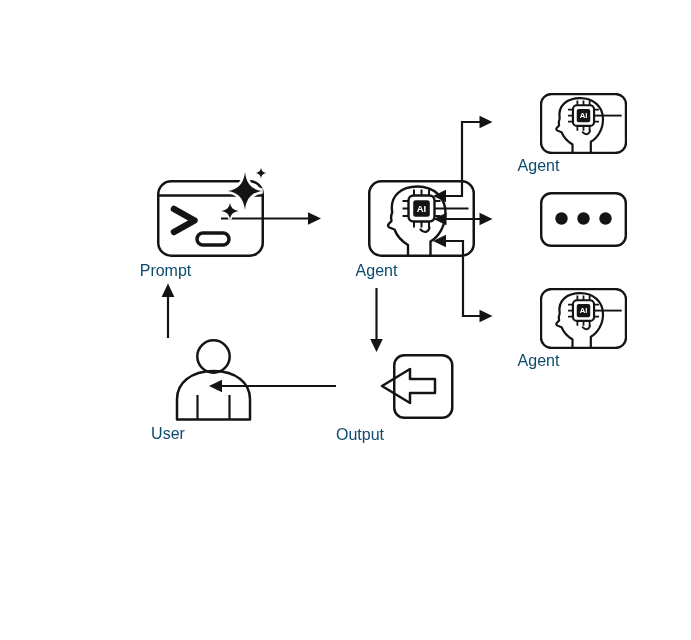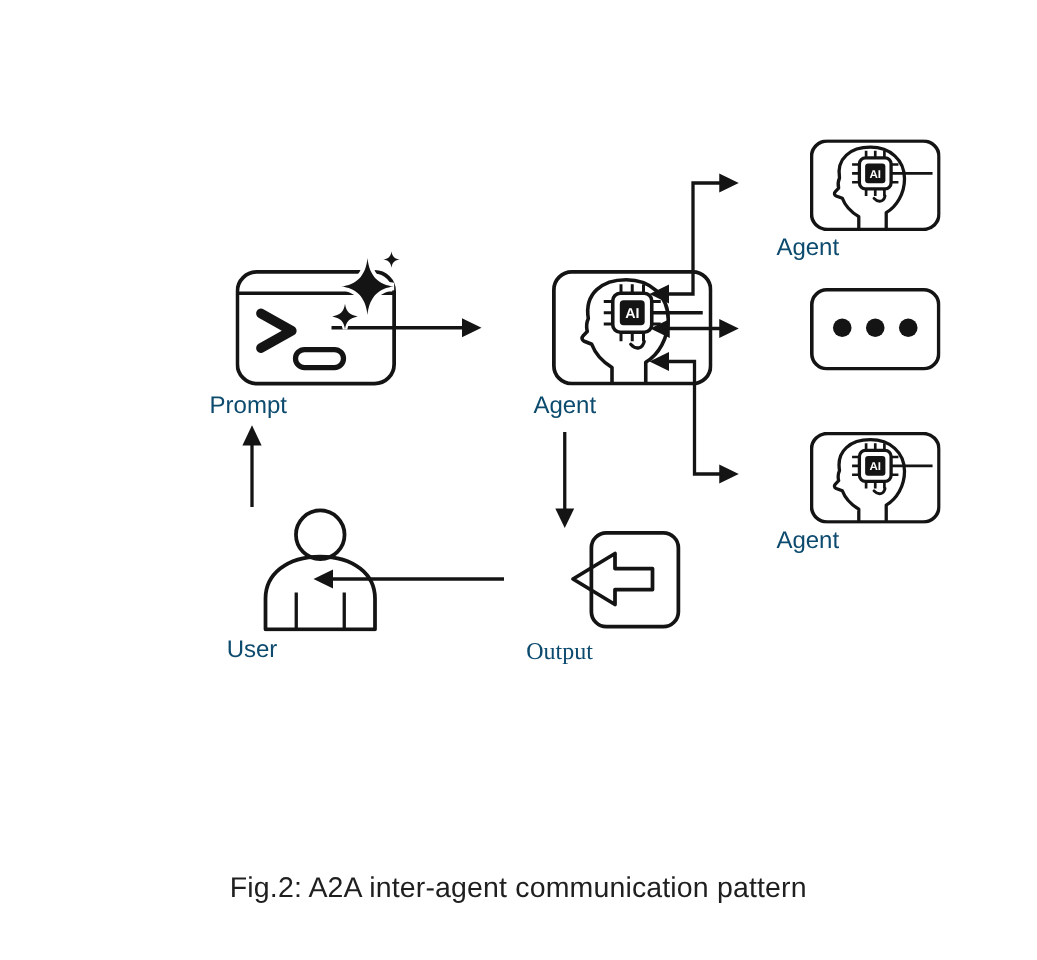--- a/index.html
+++ b/index.html
@@ -173,17 +173,16 @@
     </svg>
   </div>
   <div class="node-label" style="left:168px;top:434px;">User</div>
 
   <div class="node" style="left:332px;top:353px;">
     <svg width="78" height="67" viewBox="0 0 78 67" xmlns="http://www.w3.org/2000/svg">
       <rect class="ink-stroke" x="17.25" y="2.25" width="58" height="62.5" rx="10" stroke-width="2.5" fill="#fff"></rect>
       <polygon class="ink-stroke" stroke-width="2.5" stroke-linejoin="round" fill="#fff" points="5,33 33,16 33,26 58,26 58,40 33,40 33,50"></polygon>
     </svg>
   </div>
-  <div class="node-label" style="left:373px;top:435px;font-family:Liberation Serif, serif;">Output</div>
+  <div class="node-label" style="left:360px;top:435px;">Output</div>
 
-  <div class="caption">Fig.2: A2A inter-agent communication pattern</div>
 
 </div>
 
 </body></html>

